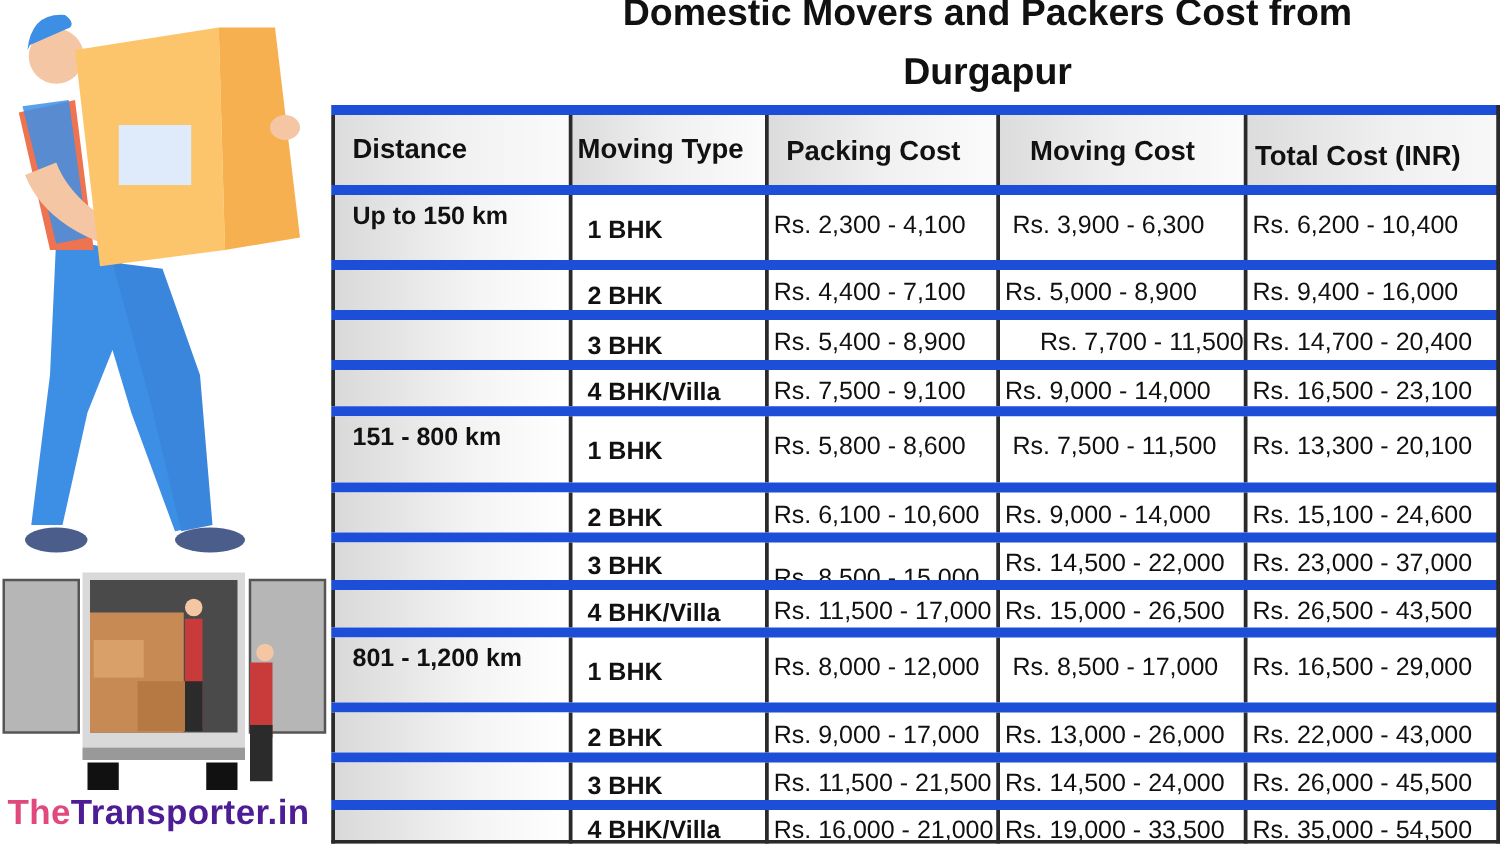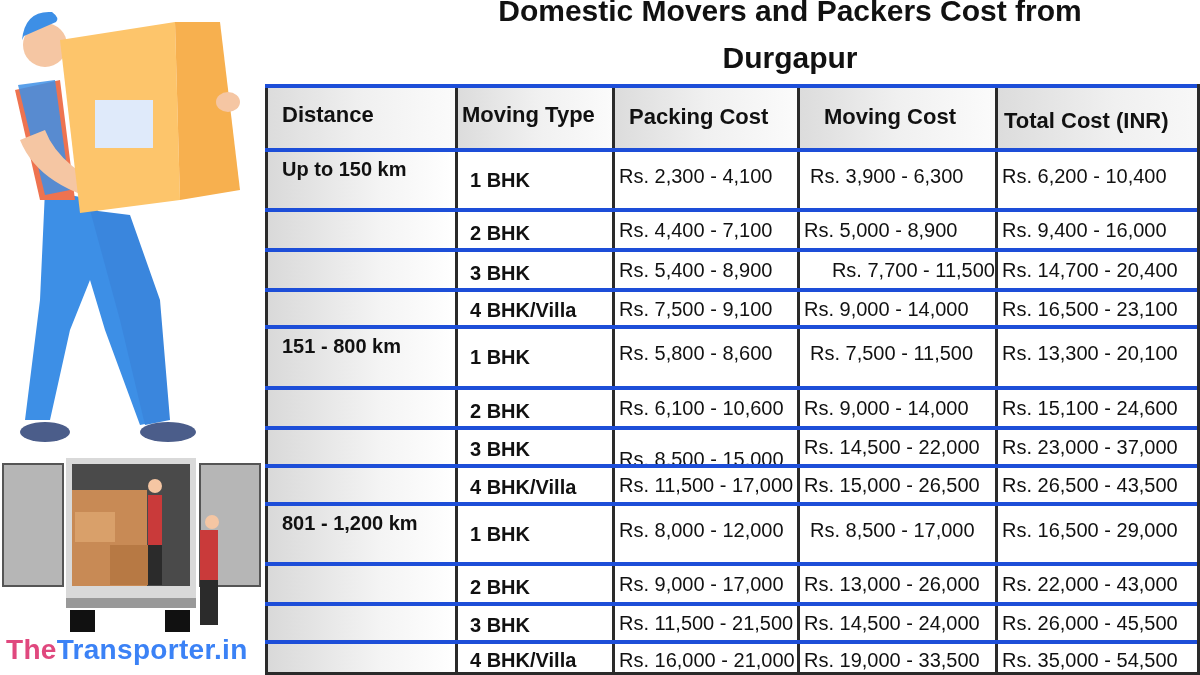--- a/index.html
+++ b/index.html
@@ -1,32 +1,32 @@
 <!DOCTYPE html>
 <html><head>
 <meta charset="utf-8">
 <style>
   html, body { margin:0; padding:0; }
   body { width:1200px; height:675px; background:#ffffff; position:relative; overflow:hidden; font-family:"Liberation Sans", sans-serif; }
   .title { position:absolute; left:380px; width:820px; text-align:center; font-weight:bold; color:#111; font-size:30px; }
   .title.l1 { top:-6px; left:370px; width:840px; }
   .title.l2 { top:41px; left:370px; width:840px; }
   .tbl { position:absolute; left:265px; top:84px; width:935px; }
-  .row { position:absolute; left:0; width:935px; border-top:4px solid #1d4ed8; box-sizing:border-box; }
+  .row { position:absolute; left:0; width:935px; border-top:8px solid #1d4ed8; box-sizing:border-box; }
   .cell { position:absolute; top:0; bottom:0; box-sizing:border-box; border-left:3px solid #2a2a2a; font-size:20px; color:#111; white-space:nowrap; overflow:hidden; }
   .cell.dist { background:linear-gradient(90deg,#d9d9d9 0%,#f4f4f4 60%,#ffffff 100%); font-weight:bold; padding:3px 0 0 14px; }
   .hdr .cell { background:linear-gradient(90deg,#dcdcdc 0%,#f0f0f0 50%,#fbfbfb 100%); font-weight:bold; font-size:22px; padding-top:16px; }
   .cell.type { font-weight:bold; padding-left:12px; }
   .cell.val { padding-left:4px; }
   .edge { position:absolute; top:84px; right:0; width:3px; height:591px; background:#2a2a2a; }
   .bottom { position:absolute; left:265px; top:672px; width:935px; height:3px; background:#2a2a2a; }
   .illus { position:absolute; }
   .logo { position:absolute; left:6px; top:634px; font-size:28px; font-weight:bold; letter-spacing:0.3px; }
   .logo .a { color:#e0487e; }
-  .logo .b { color:#3b82f6; }
+  .logo .b { color:#4c1d95; }
 </style>
 </head>
 <body>
 
 <div class="title l1">Domestic Movers and Packers Cost from</div>
 <div class="title l2">Durgapur</div>
 
 <svg class="illus" style="left:0;top:0" width="260" height="450" viewBox="0 0 260 450">
 
   <path d="M45 190 L95 200 L110 260 L140 330 L165 420 L140 425 L105 330 L90 280 L70 330 L50 420 L25 420 L40 300 Z" fill="#3d8fe6"></path>

